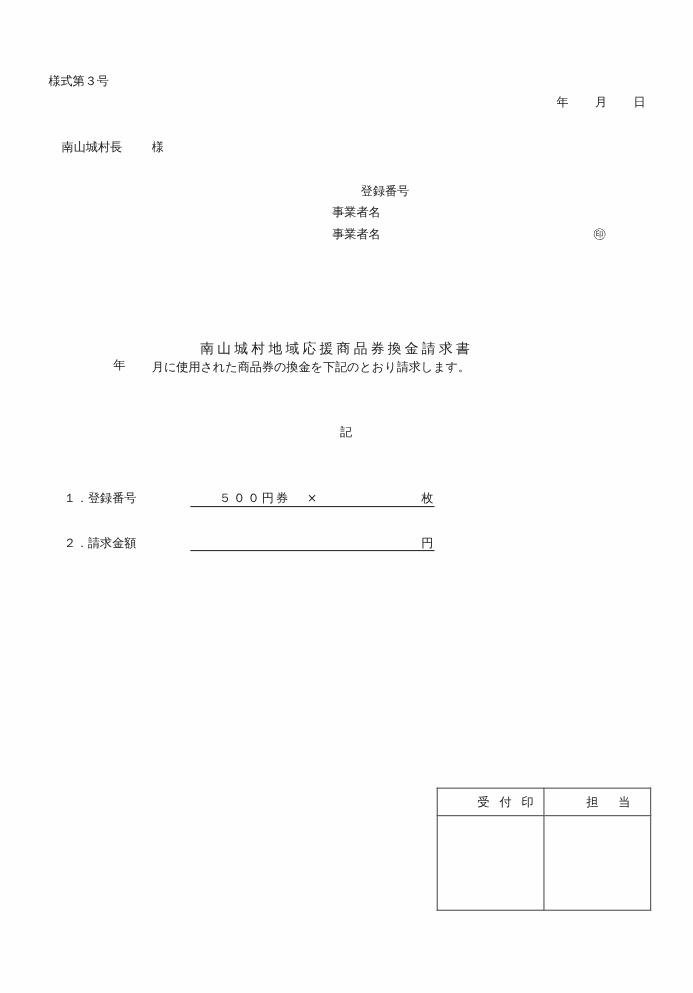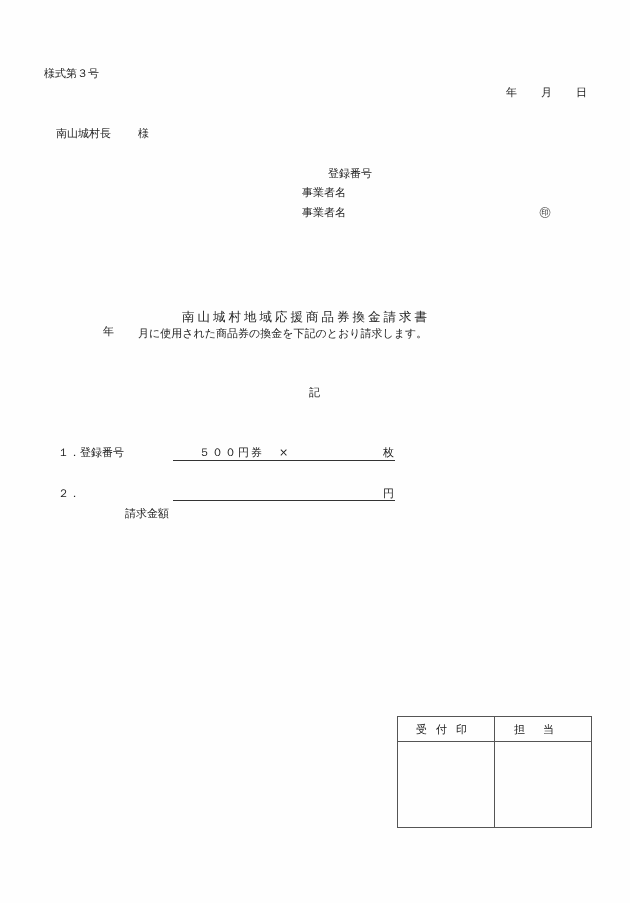--- a/index.html
+++ b/index.html
@@ -5,21 +5,21 @@
   html, body { margin:0; padding:0; }
   body {
     width:630px; height:903px; background:#fefefe; position:relative; overflow:hidden;
     font-family:"DejaVu Serif", "Liberation Serif", serif; color:#222; font-size:11px;
   }
   .abs { position:absolute; white-space:nowrap; line-height:1; }
   .spaced { letter-spacing:3px; }
   .uline { position:absolute; border-bottom:1px solid #333; height:0; }
   table.stamp { position:absolute; left:397px; top:716px; border-collapse:collapse; }
   table.stamp td { border:1px solid #555; padding:0; }
-  table.stamp .hd { height:24px; text-align:center; font-size:11px; letter-spacing:9px; }
+  table.stamp .hd { height:24px; text-align:right; font-size:11px; letter-spacing:9px; }
   table.stamp .bd { height:85px; }
 </style>
 </head>
 <body>
 
 <div class="abs" style="left:44px;top:68px;">様式第３号</div>
 
 <div class="abs" style="left:506px;top:87px;">年</div>
 <div class="abs" style="left:541px;top:87px;">月</div>
 <div class="abs" style="left:576px;top:87px;">日</div>
@@ -43,21 +43,21 @@
   <div class="abs" style="left:58px;top:447px;">１．</div>
   <div class="abs" style="left:80px;top:447px;">登録番号</div>
   <div class="abs" style="left:199px;top:447px;letter-spacing:2px;">５００円券</div>
   <div class="abs" style="left:279px;top:447px;">×</div>
   <div class="abs" style="left:383px;top:447px;">枚</div>
   <div class="uline" style="left:173px;top:460px;width:222px;"></div>
 </div>
 
 <div>
   <div class="abs" style="left:58px;top:488px;">２．</div>
-  <div class="abs" style="left:80px;top:508px;margin-left:45px;">請求金額</div>
+  <div class="abs" style="left:80px;top:488px;">請求金額</div>
   <div class="abs" style="left:383px;top:488px;">円</div>
   <div class="uline" style="left:173px;top:500px;width:222px;"></div>
 </div>
 
 <table class="stamp">
   <tbody>
       <tr>
     <td class="hd" style="width:96px;">受付印</td>
     <td class="hd" style="width:96px;letter-spacing:18px;">担当</td>
   </tr>

